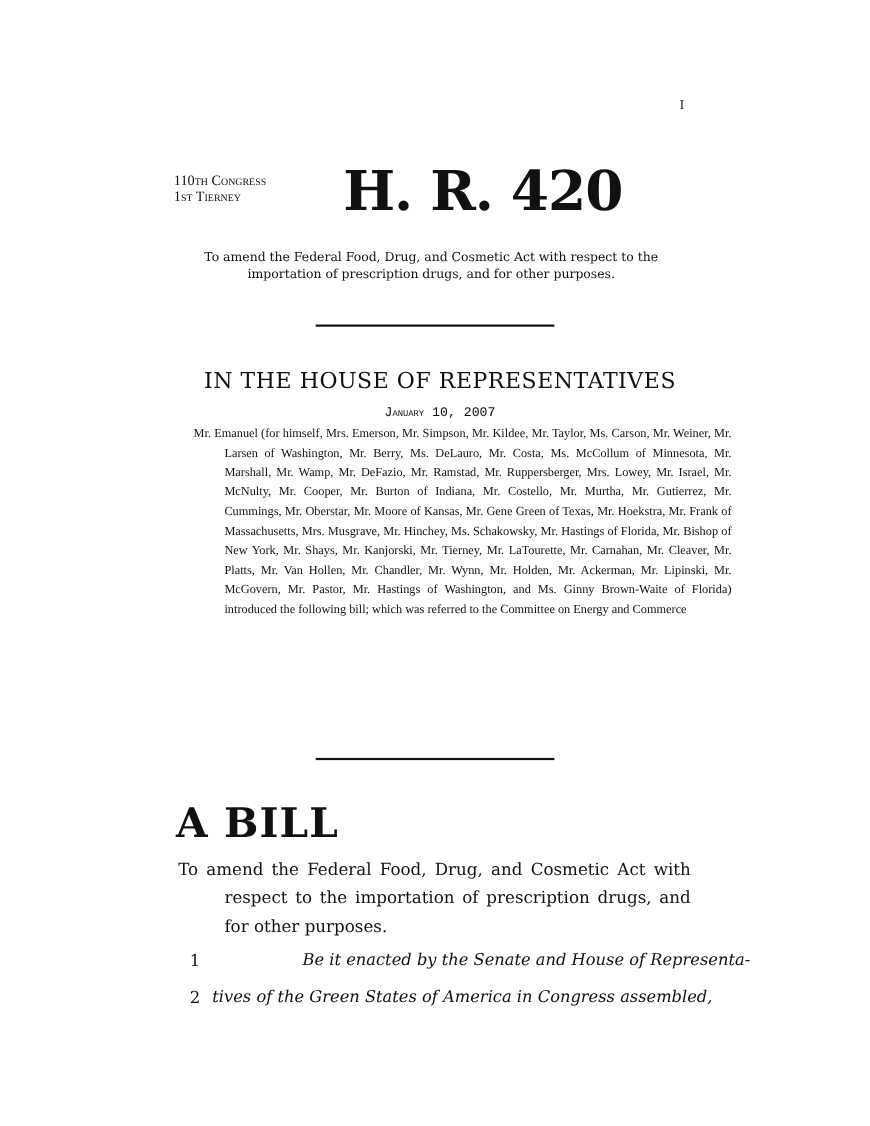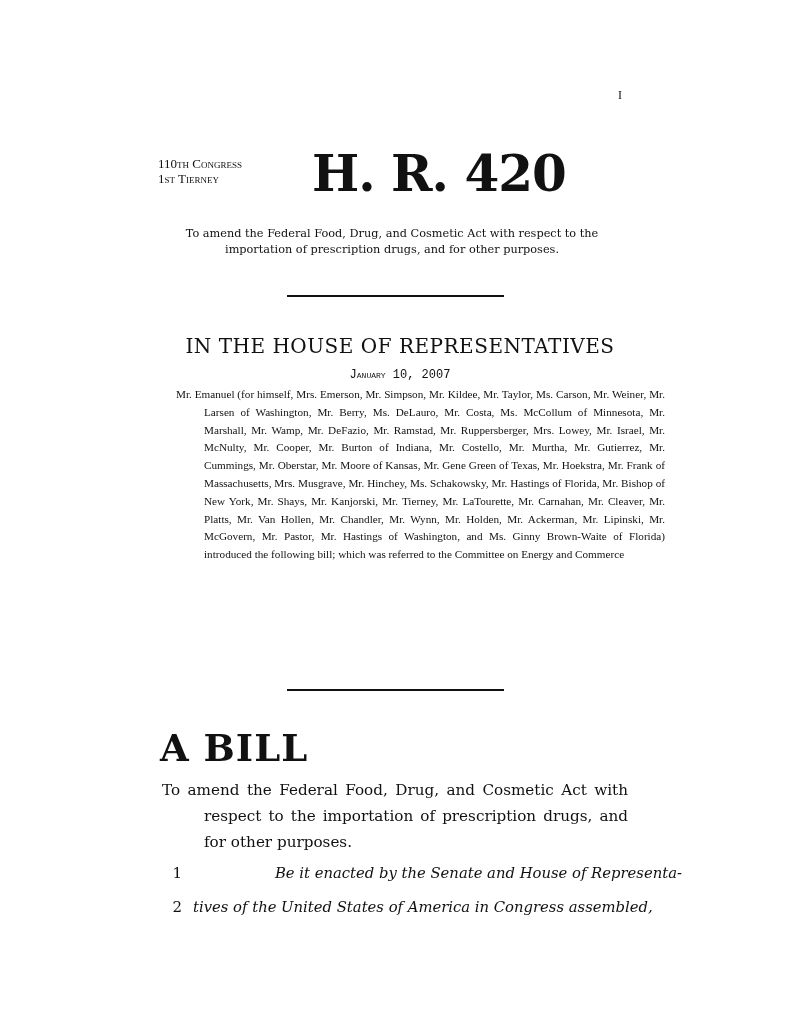--- a/index.html
+++ b/index.html
@@ -53,13 +53,13 @@
 <div class="abs rule" style="left:287px; top:689px; width:217px;"></div>
 
 <div class="abs abill">A BILL</div>
 
 <div class="abs long-title">To amend the Federal Food, Drug, and Cosmetic Act with respect to the importation of prescription drugs, and for other purposes.</div>
 
 <div class="abs linenum" style="left:162px; top:864px;">1</div>
 <div class="abs enact" style="left:229px; top:864px;margin-left:46px;">Be it enacted by the Senate and House of Representa-</div>
 
 <div class="abs linenum" style="left:162px; top:898px;">2</div>
-<div class="abs enact" style="left:193px; top:898px;">tives of the United States of America in Congress assembled,</div>
+<div class="abs enact" style="left:193px; top:898px;">tives of the Green States of America in Congress assembled,</div>
 
 </body></html>

